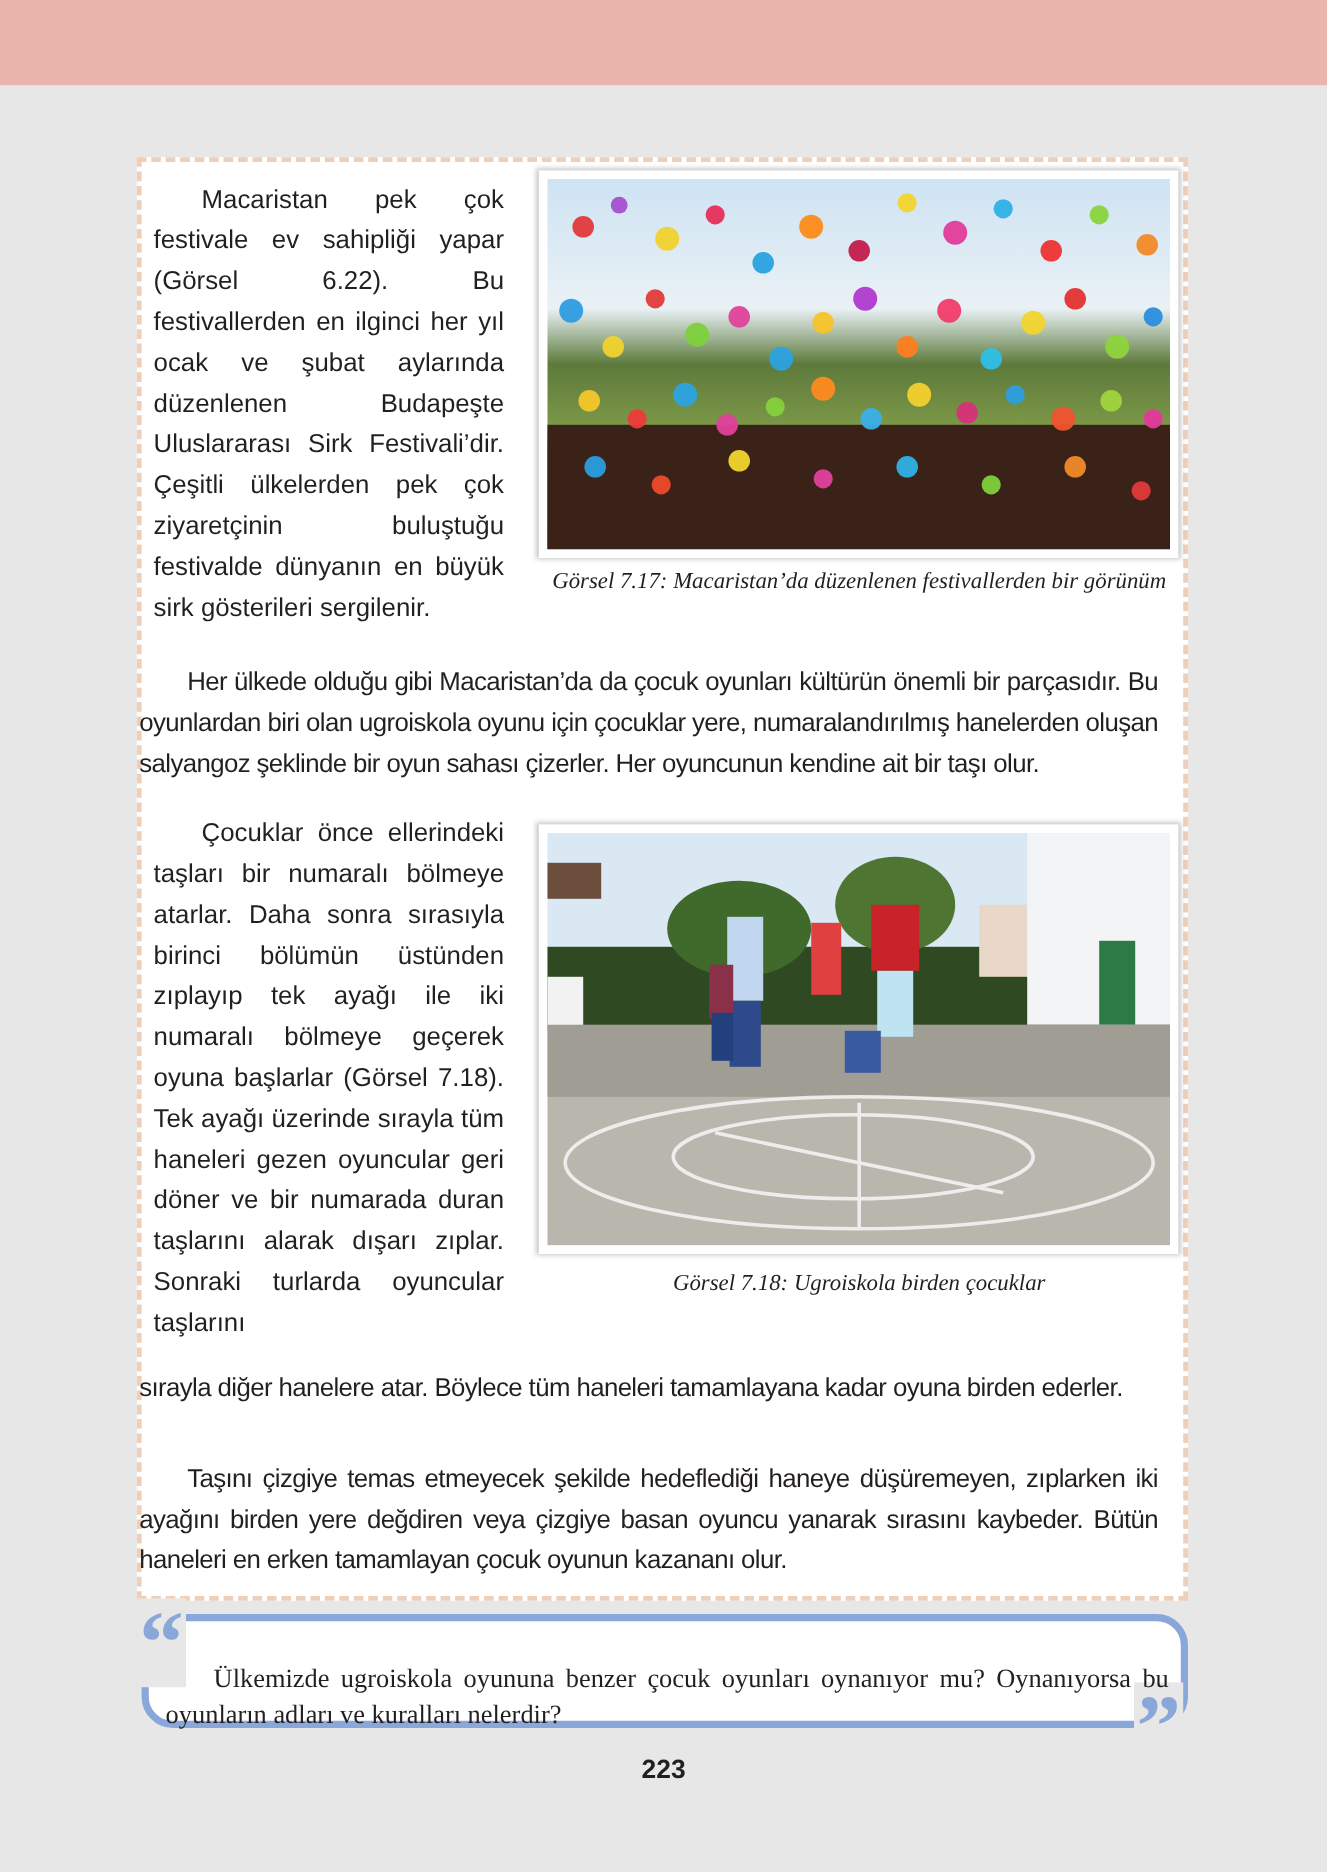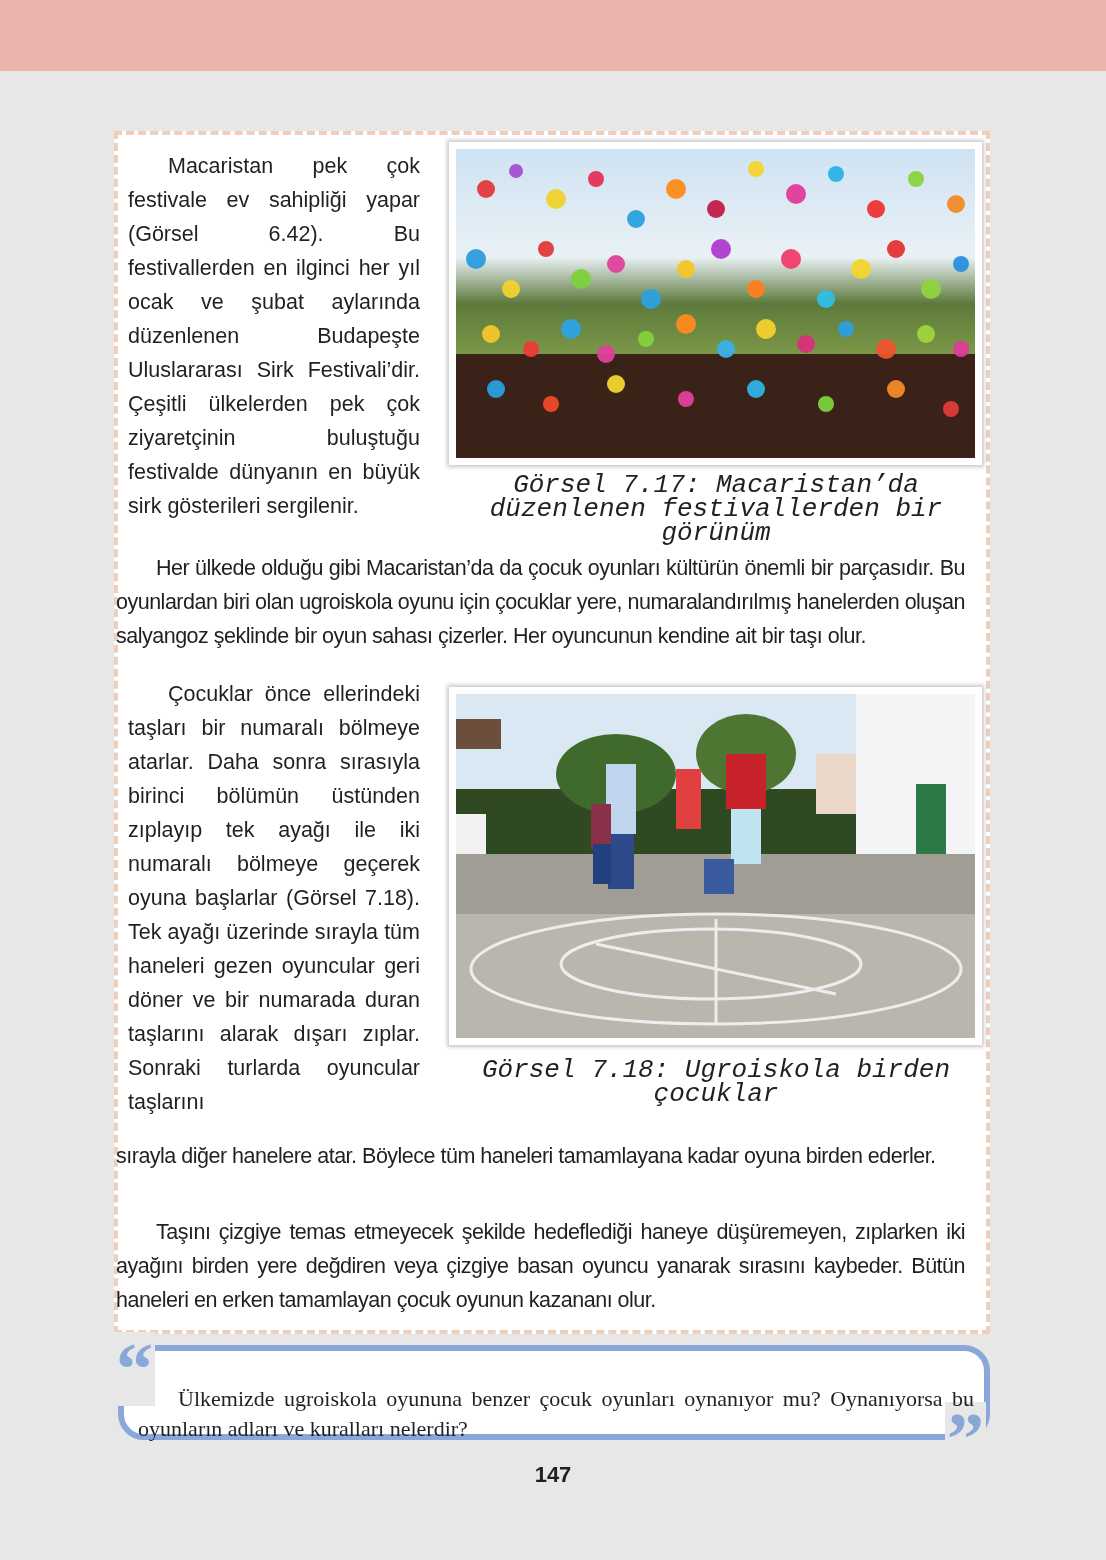--- a/index.html
+++ b/index.html
@@ -17,21 +17,21 @@
   }
   .p .ind { display:inline-block; width:40px; }
   .narrow { left:128px; width:292px; }
   .wide { left:116px; width:849px;margin-top:20px; }
   .cond { letter-spacing:-0.5px; }
   .photo {
     position:absolute; background:#fff; box-shadow:0 0 4px 2px rgba(0,0,0,0.22);
   }
   .photo .img { position:absolute; left:7px; top:7px; right:7px; bottom:7px; overflow:hidden; }
   .caption {
-    position:absolute; font-family:Liberation Mono, monospace; font-style:italic; font-size:26px;
+    position:absolute; font-family:Liberation Serif, serif; font-style:italic; font-size:19px;
     line-height:24px; text-align:center; color:#231f20;
   }
   .quote-box {
     position:absolute; left:118px; top:1345px; width:872px; height:95px;
     border:6px solid #89a8d9; border-radius:26px; background:#fff; box-sizing:border-box;
   }
   .quote-mark {
     position:absolute; font-family:"Liberation Serif", serif; font-weight:bold; color:#89a8d9;
     font-size:74px; line-height:74px; background:#e6e7e6; padding:0 2px;
   }
@@ -41,21 +41,21 @@
   }
   .page-number { position:absolute; left:0; width:1106px; top:1462px; text-align:center; font-weight:bold; font-size:22px; }
 </style>
 </head>
 <body>
 
 <div class="top-band"></div>
 
 <div class="frame"></div>
 
-<p class="p narrow" style="top:149px;"><span class="ind"></span><span>Macaristan pek çok festivale ev sahipliği yapar (Görsel 6.42). Bu festivallerden en ilginci her yıl ocak ve şubat aylarında düzenlenen Budapeşte Uluslararası Sirk Festivali’dir. Çeşitli ülkelerden pek çok ziyaretçinin buluştuğu festivalde dünyanın en büyük sirk gösterileri sergilenir.</span></p>
+<p class="p narrow" style="top:149px;"><span class="ind"></span><span>Macaristan pek çok festivale ev sahipliği yapar (Görsel 6.22). Bu festivallerden en ilginci her yıl ocak ve şubat aylarında düzenlenen Budapeşte Uluslararası Sirk Festivali’dir. Çeşitli ülkelerden pek çok ziyaretçinin buluştuğu festivalde dünyanın en büyük sirk gösterileri sergilenir.</span></p>
 
 <div class="photo" style="left:449px; top:142px; width:533px; height:323px;">
   <div class="img">
     <svg width="519" height="309" viewBox="0 0 519 309" xmlns="http://www.w3.org/2000/svg">
       <defs>
         <linearGradient id="sky1" x1="0" y1="0" x2="0" y2="1">
           <stop offset="0" stop-color="#cfe3f3"></stop>
             <stop offset="0.35" stop-color="#e9f1f5"></stop>
             <stop offset="0.5" stop-color="#5d7a3c"></stop>
             <stop offset="0.68" stop-color="#7e9a48"></stop>
@@ -160,13 +160,13 @@
 
 <p class="p wide cond" style="top:1119px;">sırayla diğer hanelere atar. Böylece tüm haneleri tamamlayana kadar oyuna birden ederler.</p>
 
 <p class="p wide cond" style="top:1195px;"><span class="ind"></span><span>Taşını çizgiye temas etmeyecek şekilde hedeflediği haneye düşüremeyen, zıplarken iki ayağını birden yere değdiren veya çizgiye basan oyuncu yanarak sırasını kaybeder. Bütün haneleri en erken tamamlayan çocuk oyunun kazananı olur.</span></p>
 
 <div class="quote-box"></div>
 <div class="quote-mark" style="left:114px; top:1332px;">“</div>
 <div class="quote-mark" style="left:945px; top:1402px;">”</div>
 <p class="quote-text"><span style="display:inline-block;width:40px;"></span><span>Ülkemizde ugroiskola oyununa benzer çocuk oyunları oynanıyor mu? Oynanıyorsa bu oyunların adları ve kuralları nelerdir?</span></p>
 
-<div class="page-number">147</div>
+<div class="page-number">223</div>
 
 </body></html>

